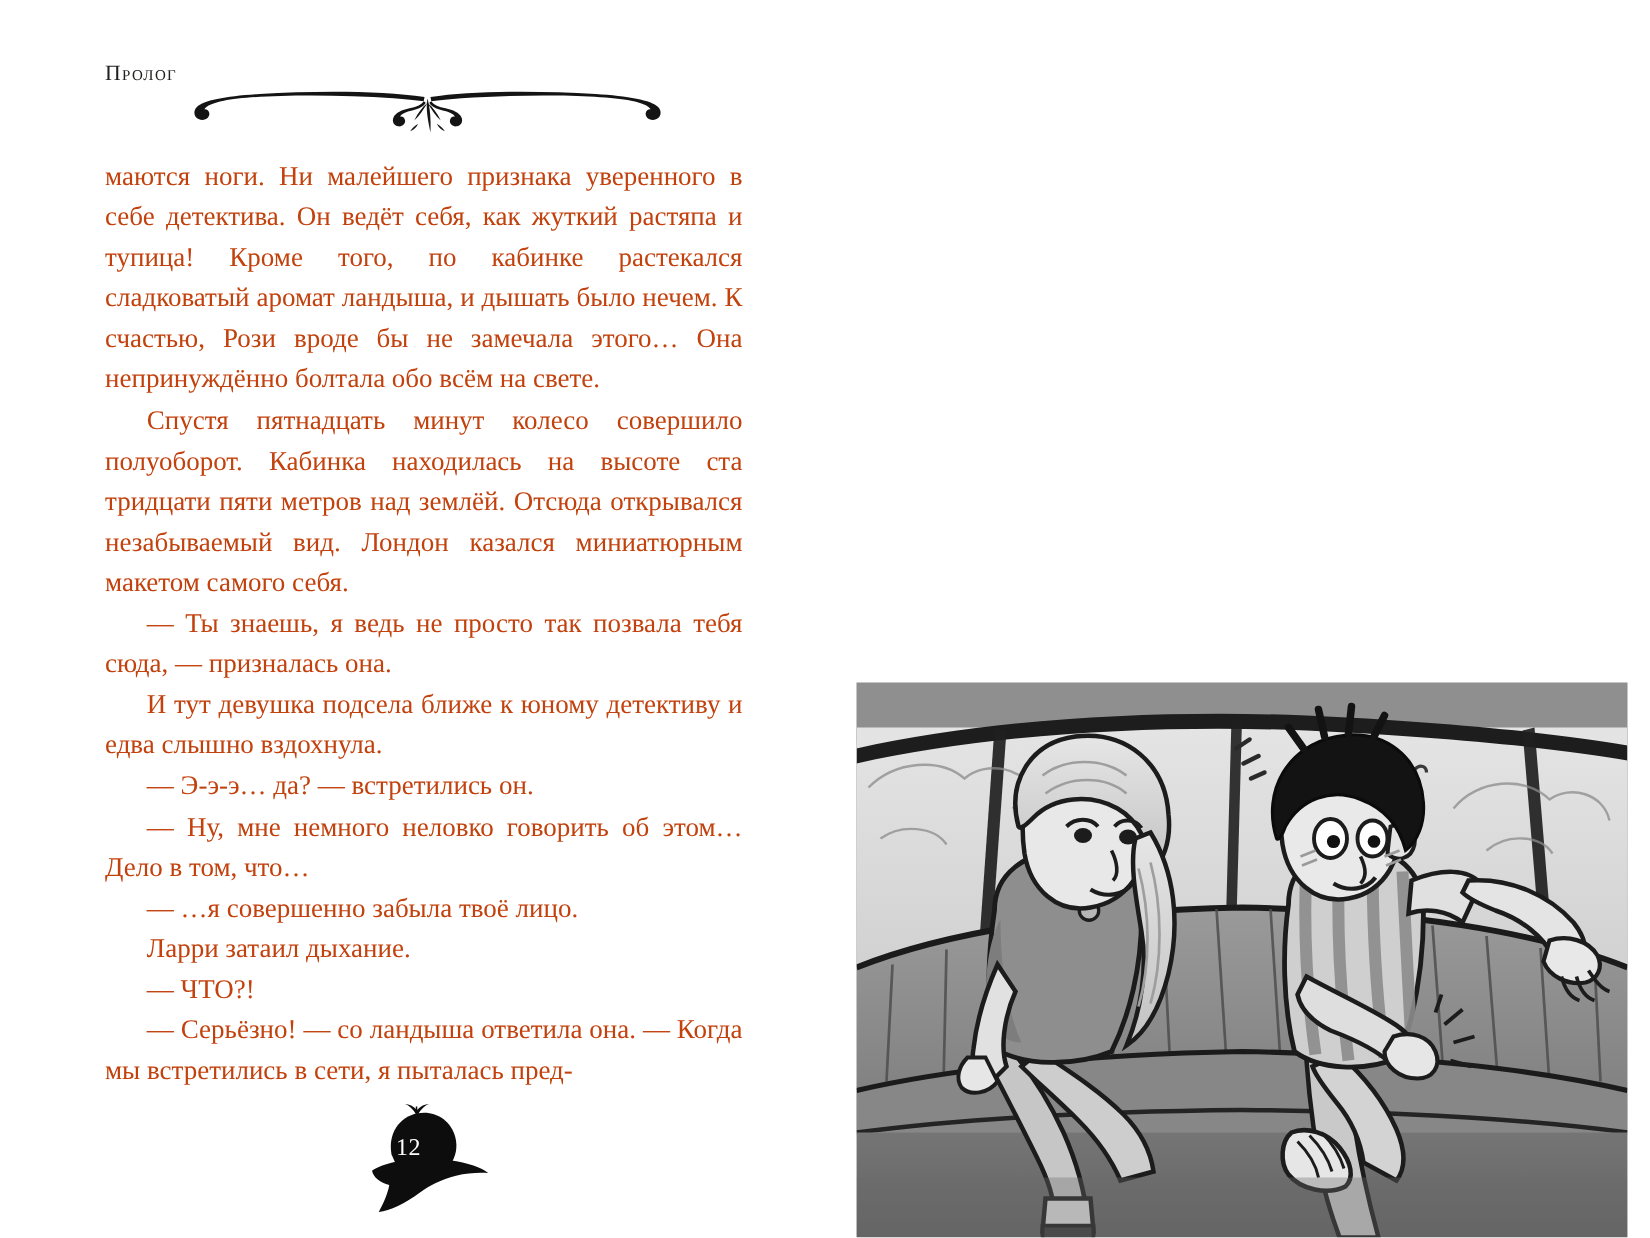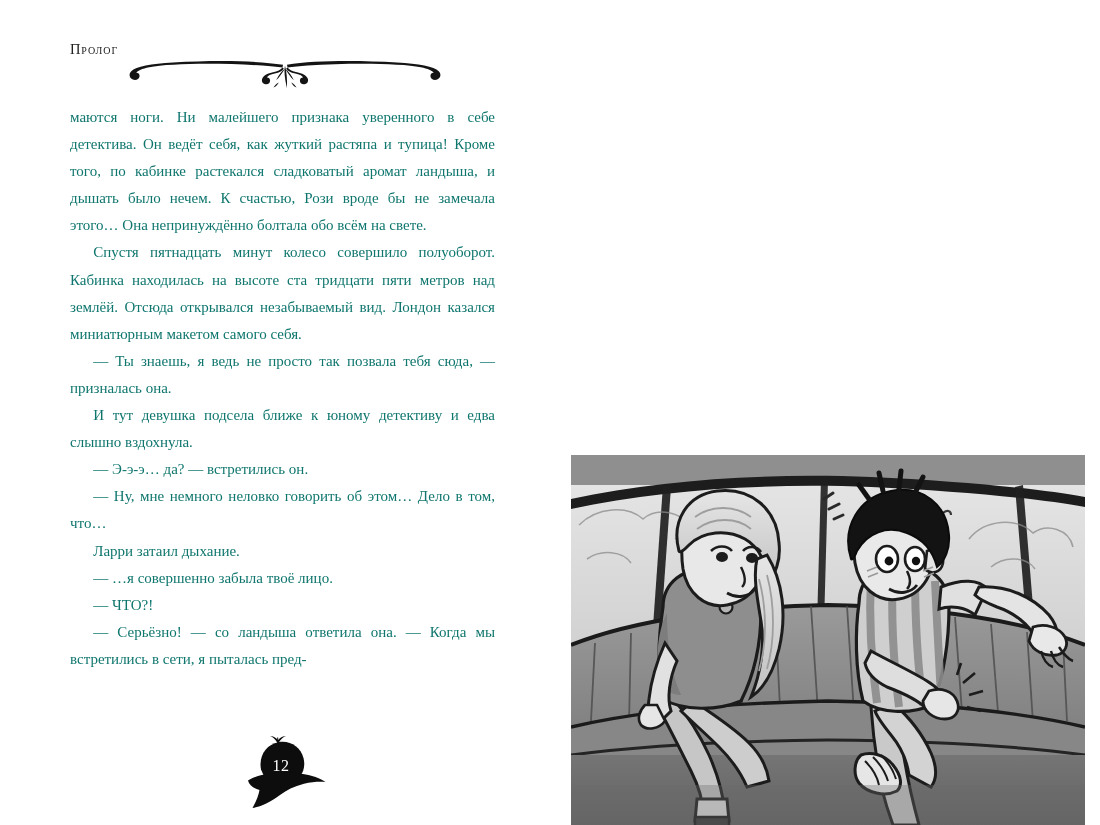--- a/index.html
+++ b/index.html
@@ -48,25 +48,25 @@
   .ornament {
     position: absolute;
     height: 34px;
   }
   .page-left .ornament  { left: 118px; width: 334px; top: 58px; }
   .ornament svg { display: block; width: 100%; height: 100%; }
 
   
   .textcol {
     position: absolute;
-    font-size: 15px;
+    font-size: 18px;
     line-height: 27.1px;
     text-align: justify;
     text-justify: inter-word;
-    color: #0f766e;
+    color: #c2410c;
     hyphens: manual;
     font-family: Liberation Serif, serif;
   }
   .page-left .textcol  { left: 70px;  width: 425px; top: 104px; }
 
   .textcol p { margin: 0; }
   .textcol p.indent { text-indent: 1.55em; }
   .textcol p.noindent { text-indent: 0; }
 
   
@@ -76,21 +76,20 @@
     top: 735px;
     width: 120px;
     height: 78px;
   }
   .folio svg { display: block; width: 100%; height: 100%; }
   .folio-num {
     position: absolute;
     left: 36px;
     top: 22px;
     width: 34px;
-    text-align: center;
     font-size: 16px;
     color: #ffffff;
     font-family: "Liberation Serif", "DejaVu Serif", serif;
     letter-spacing: 0.4px;
     pointer-events: none;
   }
 
   
   .illo {
     position: absolute;
@@ -145,22 +144,22 @@
       </svg>
     </div>
 
     <div class="textcol">
       <p class="noindent">маются ноги. Ни малейшего признака уверенного в себе детектива. Он ведёт себя, как жуткий растяпа и тупица! Кроме того, по кабинке растекался сладковатый аромат ландыша, и дышать было нечем. К счастью, Рози вроде бы не замечала этого… Она непринуждённо болтала обо всём на свете.</p>
       <p class="indent">Спустя пятнадцать минут колесо совершило полуоборот. Кабинка находилась на высоте ста тридцати пяти метров над землёй. Отсюда открывался незабываемый вид. Лондон казался миниатюрным макетом самого себя.</p>
       <p class="indent">— Ты знаешь, я ведь не просто так позвала тебя сюда, — призналась она.</p>
       <p class="indent">И тут девушка подсела ближе к юному детективу и едва слышно вздохнула.</p>
       <p class="indent">— Э-э-э… да? — встретились он.</p>
       <p class="indent">— Ну, мне немного неловко говорить об этом… Дело в том, что…</p>
+      <p class="indent">— …я совершенно забыла твоё лицо.</p>
       <p class="indent">Ларри затаил дыхание.</p>
-      <p class="indent">— …я совершенно забыла твоё лицо.</p>
       <p class="indent">— ЧТО?!</p>
       <p class="indent">— Серьёзно! — со ландыша ответила она. — Когда мы встретились в сети, я пыталась пред-</p>
     </div>
 
     <div class="folio">
       <svg viewBox="0 0 120 78" xmlns="http://www.w3.org/2000/svg" aria-hidden="true">
         <g fill="#0d0d0d">
 
           <path d="M33.0 34.5 C30.5 21.0, 38.0 9.5, 50.5 7.2 C62.0 5.1, 72.5 11.8, 75.5 23.0
                    C77.2 29.4, 76.0 36.0, 72.5 40.8 L36.5 42.5 Z"></path>

